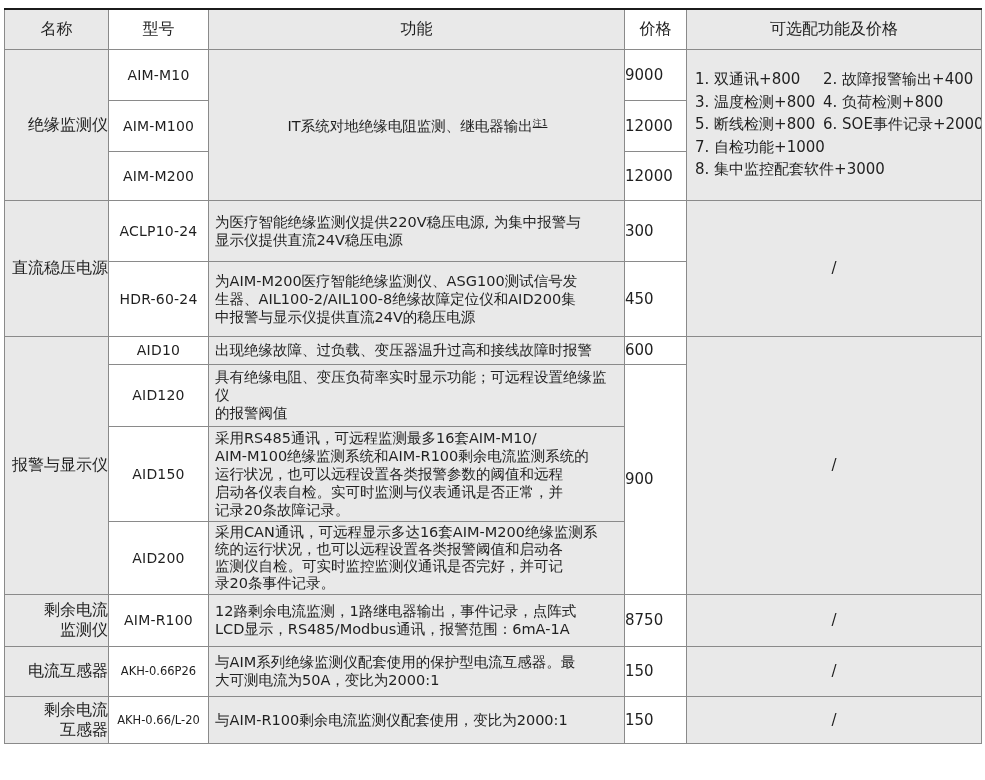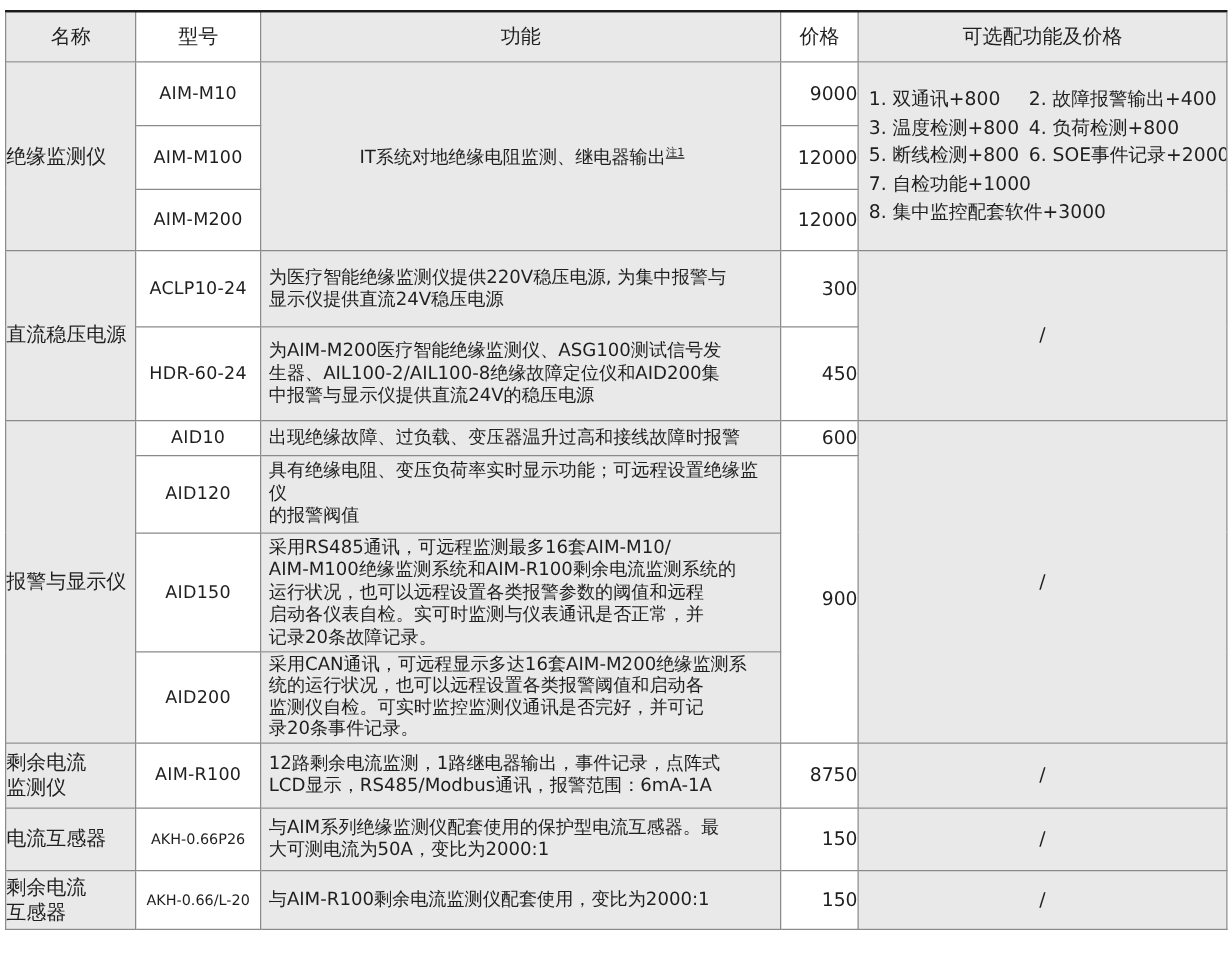--- a/index.html
+++ b/index.html
@@ -12,28 +12,28 @@
   }
   .wrap{position:absolute;left:4px;top:8px;width:847px;}
   table.spec{
     border-collapse:collapse;table-layout:fixed;width:977px;
     border:1px solid var(--grid);border-top:2px solid var(--topline);
   }
   td{border:1px solid var(--grid);overflow:hidden;vertical-align:middle;padding:0;}
   .gray{background:var(--gray);}
   .white{background:var(--white);}
   .hdr td{font-size:16px;text-align:center;}
-  .name-cell{font-size:16px;text-align:left;line-height:20px;white-space:pre-line;}
+  .name-cell{font-size:16px;text-align:right;line-height:20px;white-space:pre-line;}
   .model-cell{font-size:14px;text-align:center;letter-spacing:0.2px;}
   .model-small{font-size:11.5px;letter-spacing:0;}
   .func-cell{font-size:14.5px;line-height:18px;padding:2px 4px 2px 6px;white-space:pre-line;text-align:left;}
   .func-center{text-align:center;}
   .lh-tight{line-height:17px;}
   .noteref{font-size:9px;vertical-align:5px;text-decoration:underline;}
-  .price-cell{font-size:15px;text-align:right;margin-left:16px;}
+  .price-cell{font-size:15px;text-align:left;margin-left:16px;}
   .slash-cell{font-size:15px;text-align:center;}
   .opt-cell{vertical-align:middle;}
   .opts{padding:2px 4px 2px 8px;font-size:15px;}
   .opt-line{line-height:22.5px;white-space:nowrap;}
   .opt-l{display:inline-block;width:128px;}
   
   .h40{height:40px}.h51{height:51px}.h49{height:49px}.h61{height:61px}.h75{height:75px}
   .h28{height:28px}.h62{height:62px}.h95{height:95px}.h73{height:73px}
   .h52{height:52px}.h50{height:50px}.h47{height:47px}
   .footnote{margin:9px 0 0 2px;font-size:15px;line-height:19px;text-align:left;}

